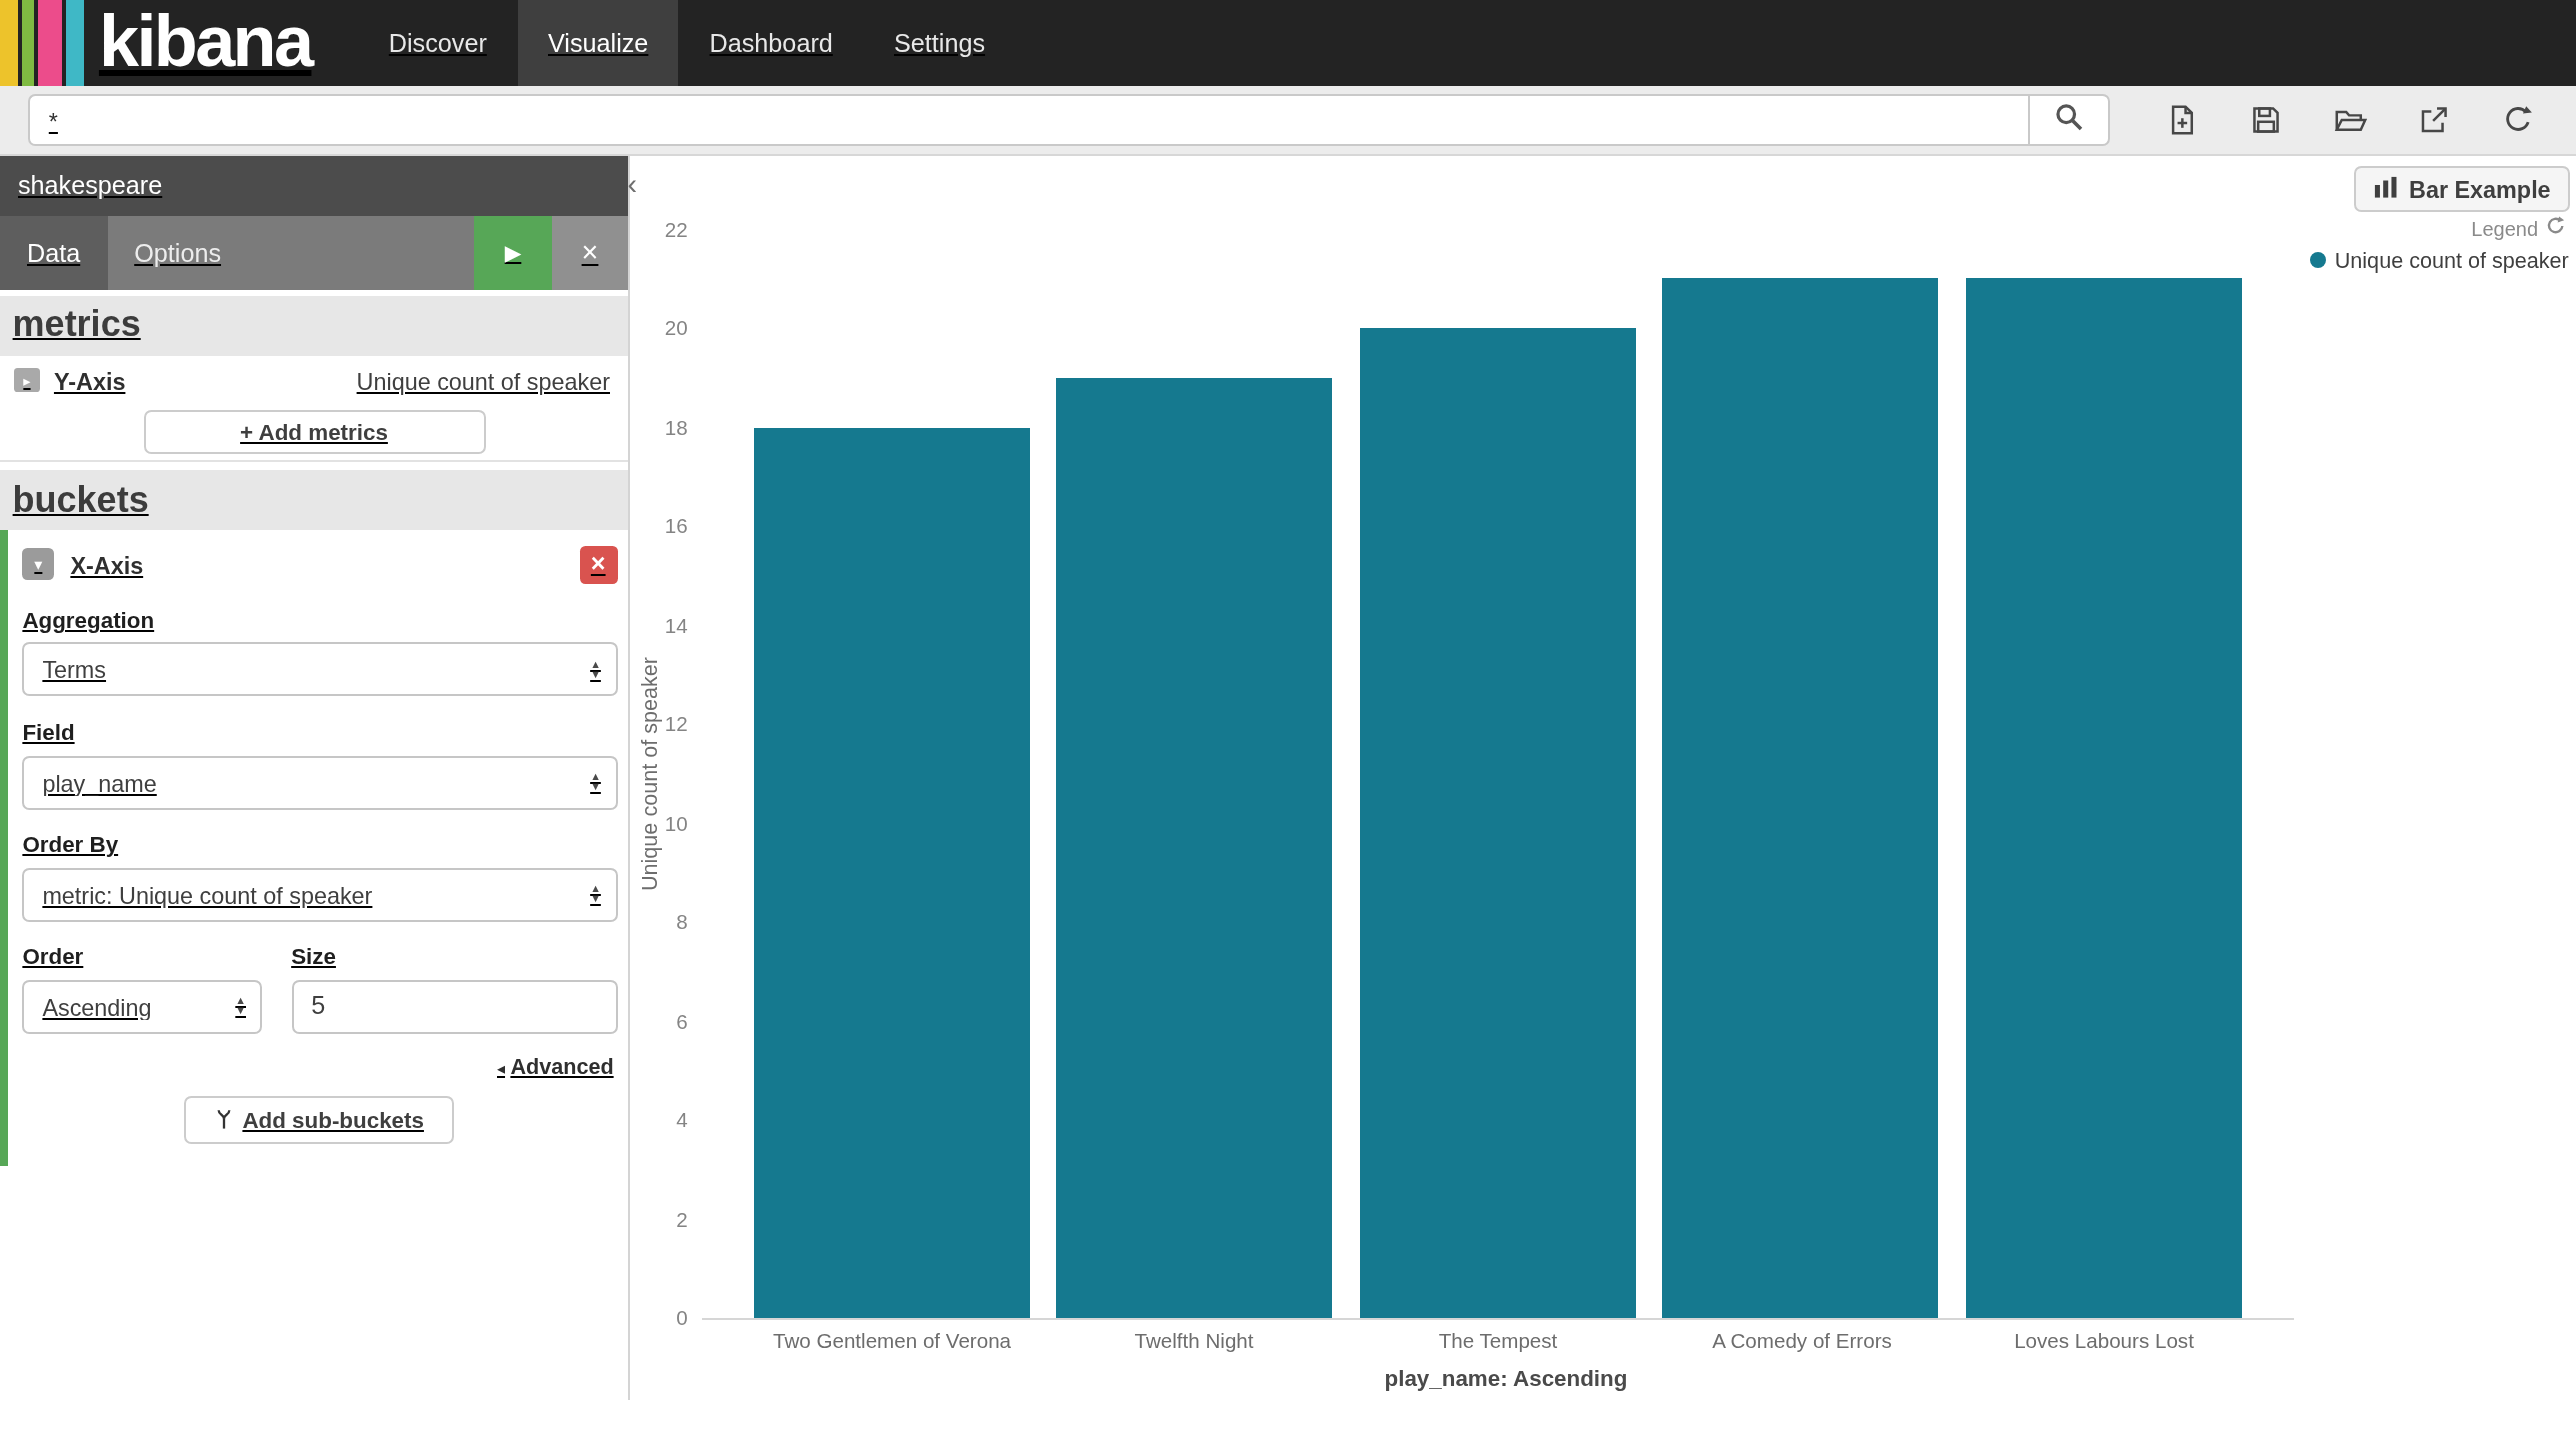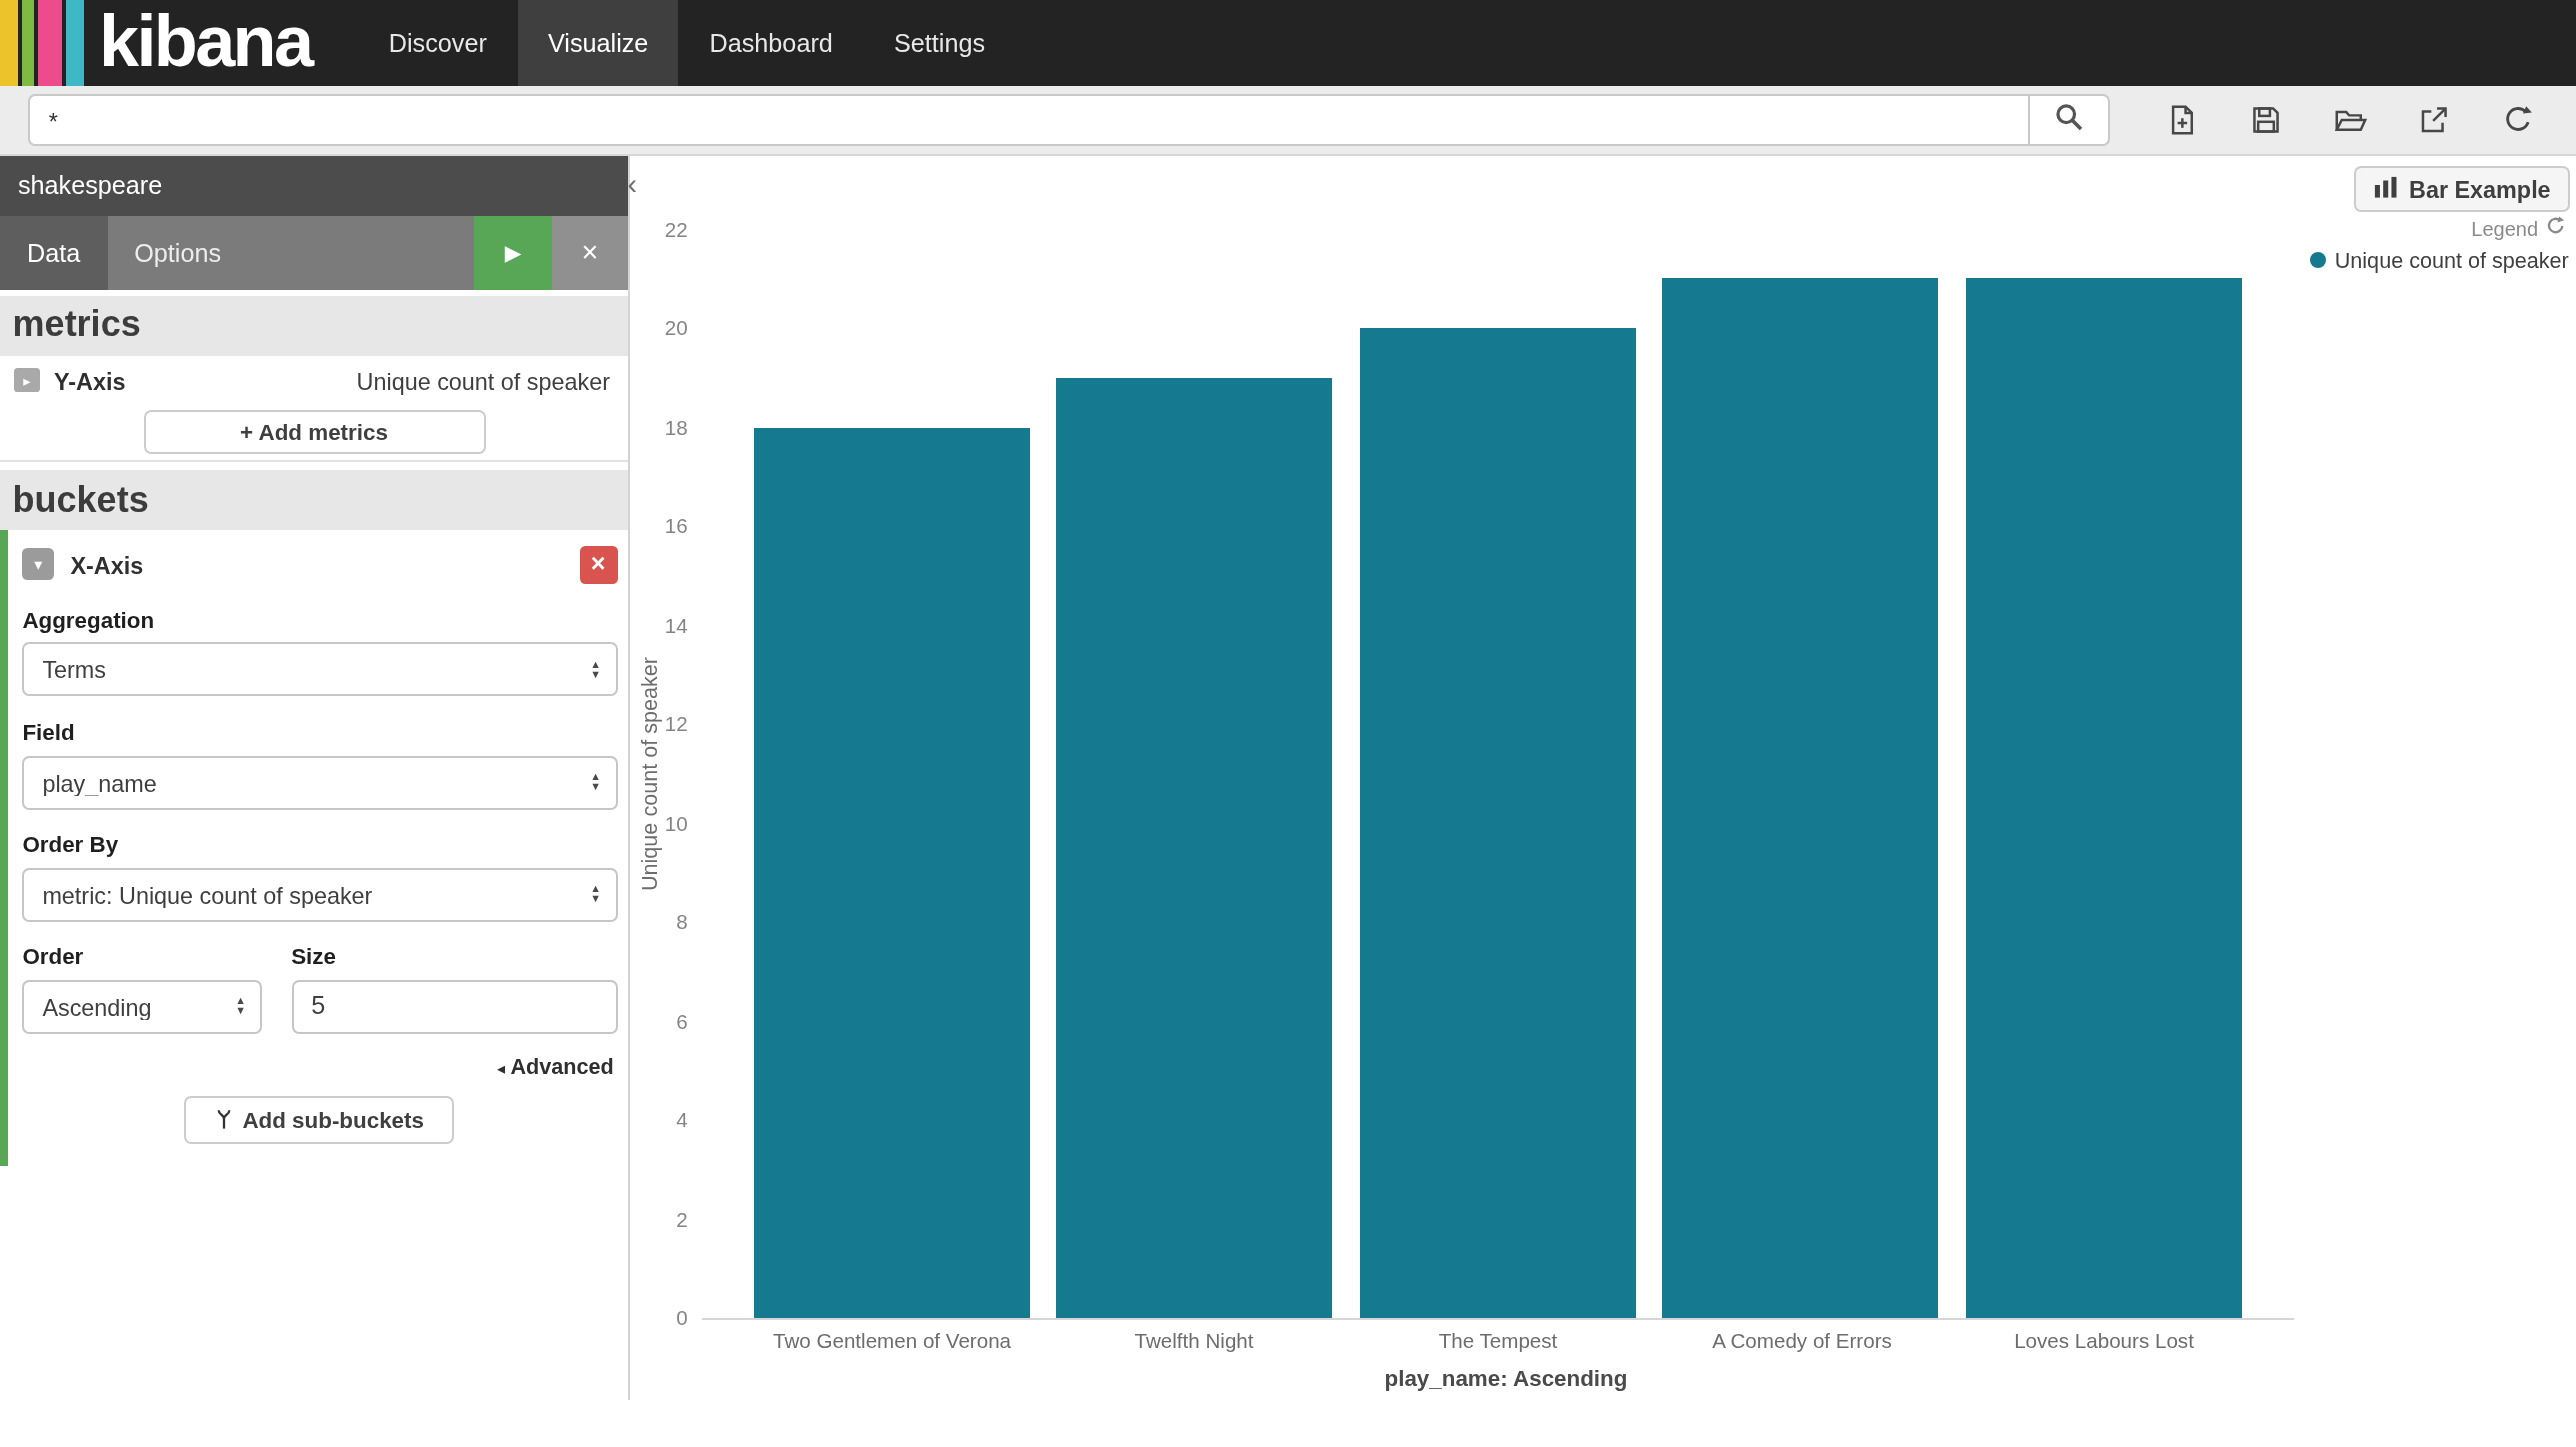--- a/index.html
+++ b/index.html
@@ -1,16 +1,16 @@
 <!DOCTYPE html>
 <html style="font-size:14.4px"><head>
 <meta charset="utf-8">
 <style>
   html,body{margin:0;padding:0;background:#fff;}
-  #viewport{width:2576px;height:1400px;overflow:hidden;}
+  #viewport{width:2576px;height:1400px;overflow:hidden;text-decoration:underline;}
   #app{width:1288px;height:724px;transform:scale(2);transform-origin:0 0;position:relative;
        font-family:"Liberation Sans",sans-serif;background:#fff;color:#333;}
 
   
   .navbar{height:43px;background:#232323;display:flex;align-items:stretch;}
   .logo{display:flex;align-items:stretch;cursor:pointer;}
   .logo-mark{display:flex;align-items:stretch;}
   .logo-mark span{display:block;height:43px;}
   .stripe-gap{width:1.8px;background:#232323;}
   .brand{color:#fff;font-size:36px;font-weight:bold;letter-spacing:-1.3px;line-height:41px;

